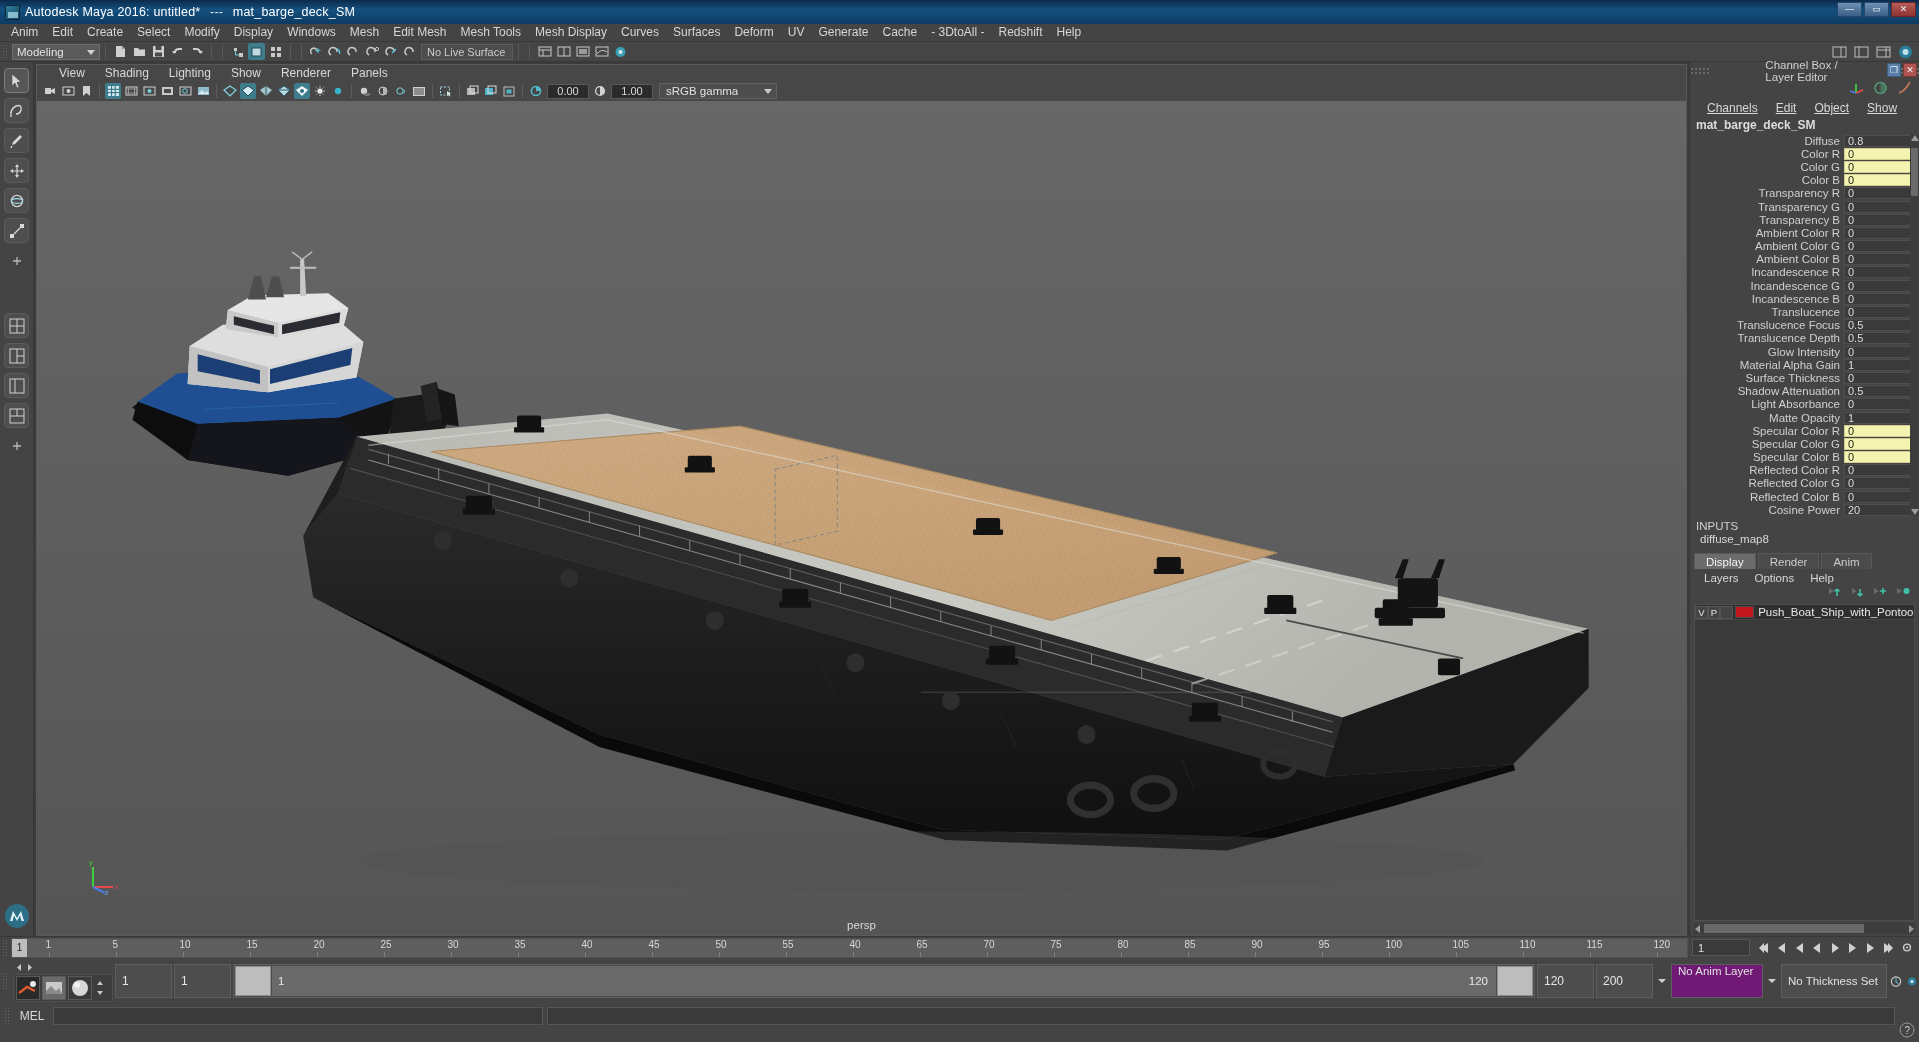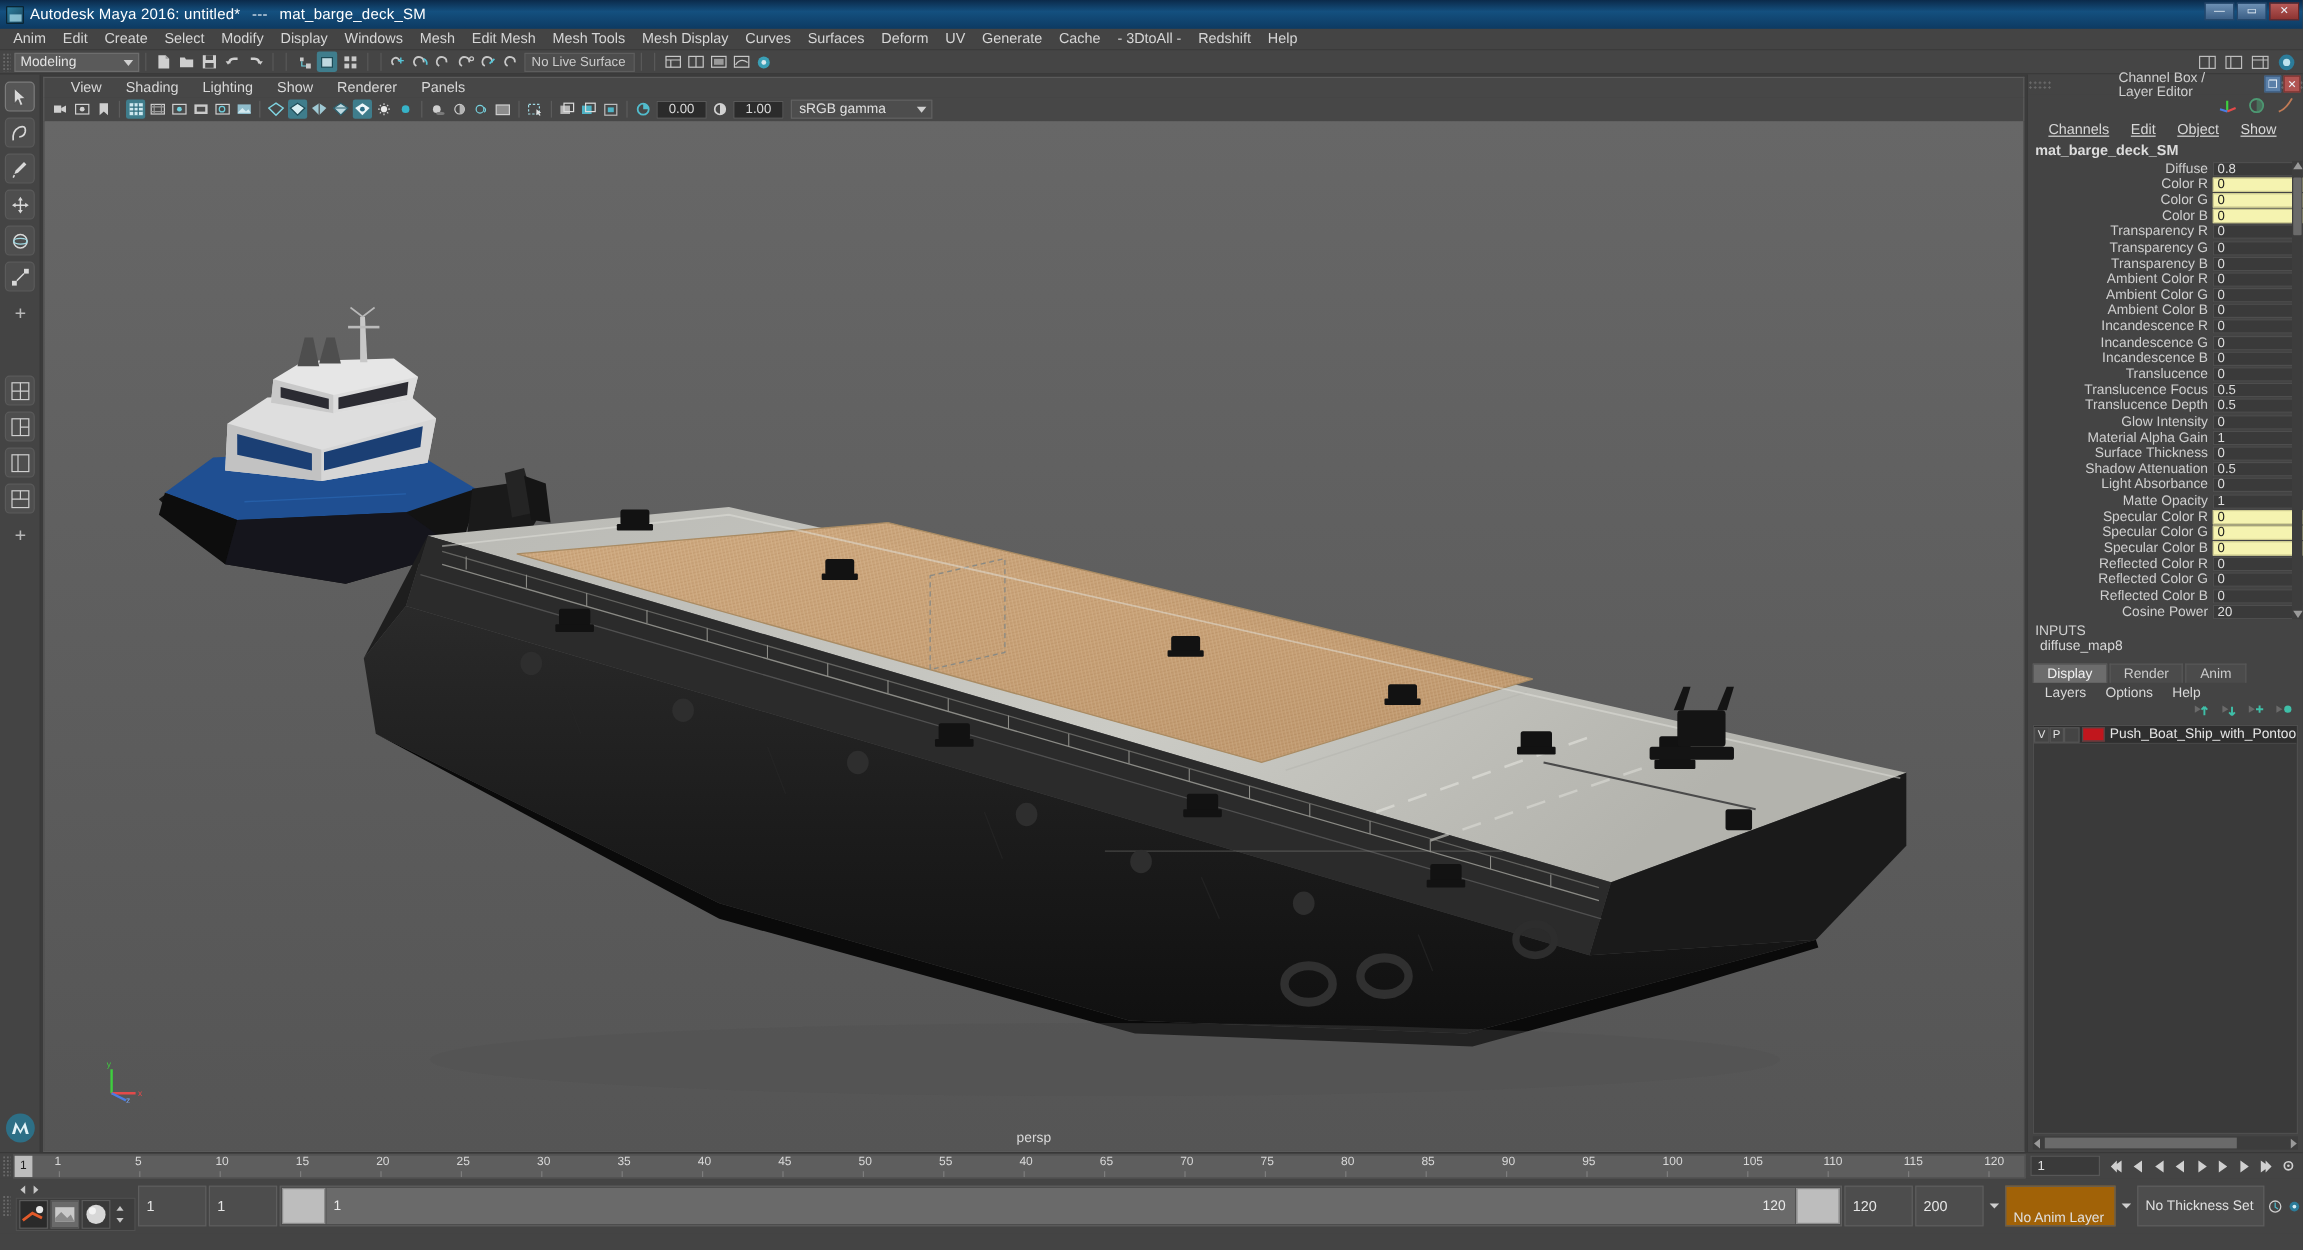--- a/index.html
+++ b/index.html
@@ -46,21 +46,21 @@
 
   
   .toolbar{
     height:20px; flex:0 0 20px; background:#454545; display:flex; align-items:center;
     padding-left:2px; border-bottom:1px solid #383838; position:relative;
   }
   .grip{ width:7px;height:16px; margin-right:3px;
     background-image:radial-gradient(#6a6a6a 1px, transparent 1px);
     background-size:3px 3px;}
   .modesel{
-    width:104px;height:16px;background:#5a5a5a;border:1px solid #6d6d6d;
+    width:88px;height:16px;background:#5a5a5a;border:1px solid #6d6d6d;
     font-size:11.5px; color:#e2e2e2; display:flex;align-items:center;padding-left:4px;position:relative;
   }
   .modesel .carret{ position:absolute; right:4px; top:5px; border-left:4px solid transparent;border-right:4px solid transparent;border-top:5px solid #cfcfcf;}
   .tsep{ width:1px;height:15px;background:#595959;margin:0 5px;}
   .tbtn{ width:17px;height:17px; margin:0 1px; display:flex;align-items:center;justify-content:center; border-radius:2px;}
   .tbtn.on{ background:#3f7d8c; }
   .tbtn svg{ display:block; }
   .livefield{
     width:92px;height:16px;background:#4d4d4d;border:1px solid #5d5d5d;
     font-size:11px;color:#cbcbcb;display:flex;align-items:center;padding-left:5px;
@@ -203,22 +203,22 @@
     display:flex;align-items:center;padding-left:6px;
   }
   .rangeslider{
     flex:1 1 auto;height:34px;background:#4d4d4d;border:1px solid #5e5e5e;position:relative;
   }
   .rangeslider .handle{ position:absolute;top:1px;width:36px;height:30px;background:#bdbdbd;border:1px solid #8d8d8d;}
   .rangeslider .bar{ position:absolute;top:1px;left:38px;right:38px;height:30px;background:#6a6a6a;}
   .rangeslider .rlabel{ position:absolute;top:10px;font-size:11.5px;color:#e9e9e9;}
   .dropbtn{ width:14px;height:34px;display:flex;align-items:center;justify-content:center;}
   .animlayer{
-    width:92px;height:34px;background:#a16207;border:1px solid #5e5e5e;color:#e0e0e0;font-size:11.5px;
-    display:flex;align-items:flex-end;padding-left:6px;position:relative;
+    width:92px;height:34px;background:#701a75;border:1px solid #5e5e5e;color:#e0e0e0;font-size:11.5px;
+    display:flex;align-items:flex-start;padding-left:6px;position:relative;
   }
   .charset{
     width:106px;height:34px;background:#4d4d4d;border:1px solid #5e5e5e;color:#e0e0e0;font-size:11.5px;
     display:flex;align-items:center;padding-left:6px;
   }
 
   
   .melrow{ height:24px;flex:0 0 24px;background:#444444;display:flex;align-items:center;padding-left:4px;gap:4px;}
   .melgrip{ width:7px;height:18px;background-image:radial-gradient(#6a6a6a 1px,transparent 1px);background-size:3px 3px;}
   .mellabel{ width:34px;font-size:12px;color:#d8d8d8;text-align:center;}
@@ -1322,15 +1322,27 @@
         </svg>
     </div>
     <div class="dropbtn">
       <svg width="18" height="17" viewBox="0 0 18 17">
           <circle cx="9" cy="8.5" r="5.2" fill="#2c7c9a"></circle>
           <circle cx="9" cy="8.5" r="2" fill="#d9eef4"></circle>
         </svg>
     </div>
   </div>
 
+  <div class="melrow">
+    <div class="melgrip"></div>
+    <div class="mellabel">MEL</div>
+    <div class="melinput" placeholder=""></div>
+    <div class="melout"></div>
+    <div class="helpbtn">
+      <svg width="16" height="16" viewBox="0 0 16 16">
+          <circle cx="8" cy="8" r="7" fill="none" stroke="#9a9a9a"></circle>
+          <text x="5.5" y="11.5" font-size="10" fill="#cfcfcf" font-family="Liberation Sans">?</text>
+        </svg>
+    </div>
+  </div>
 
   <div class="statusbot"></div>
 </div>
 
 </body></html>

